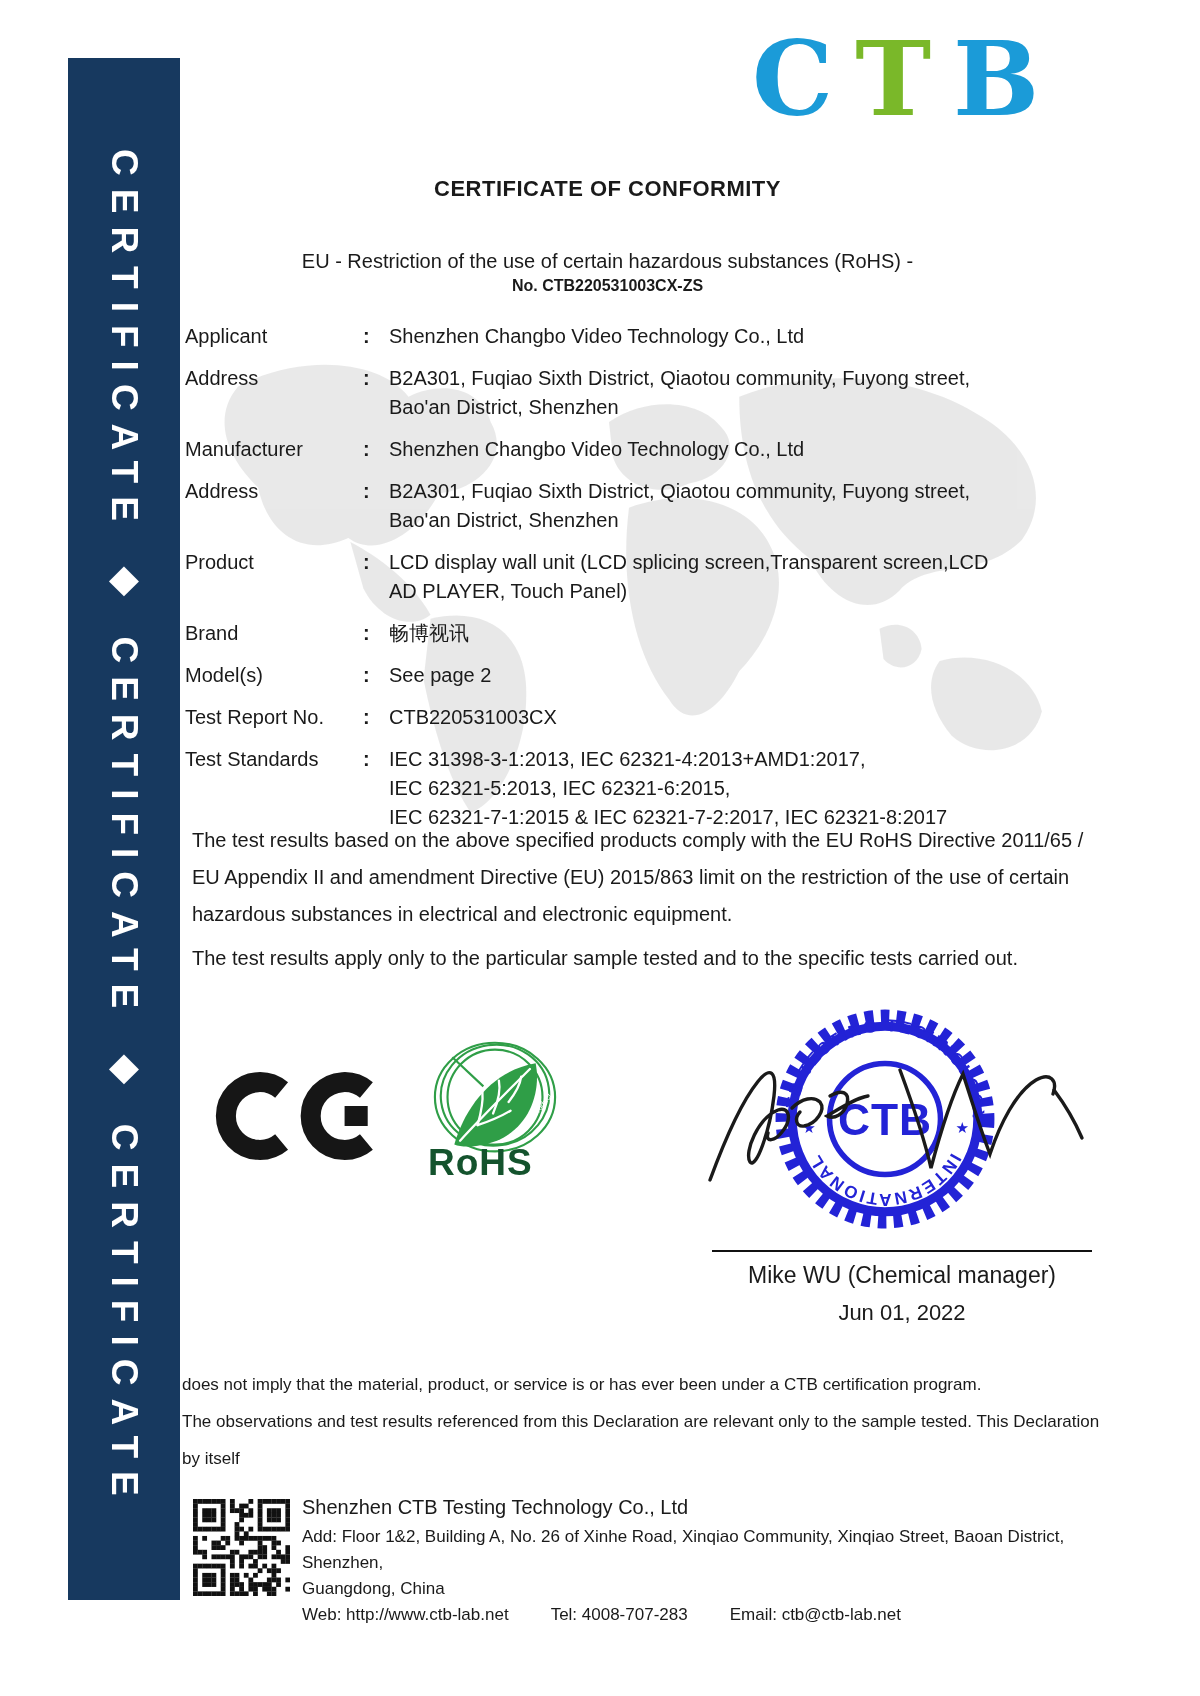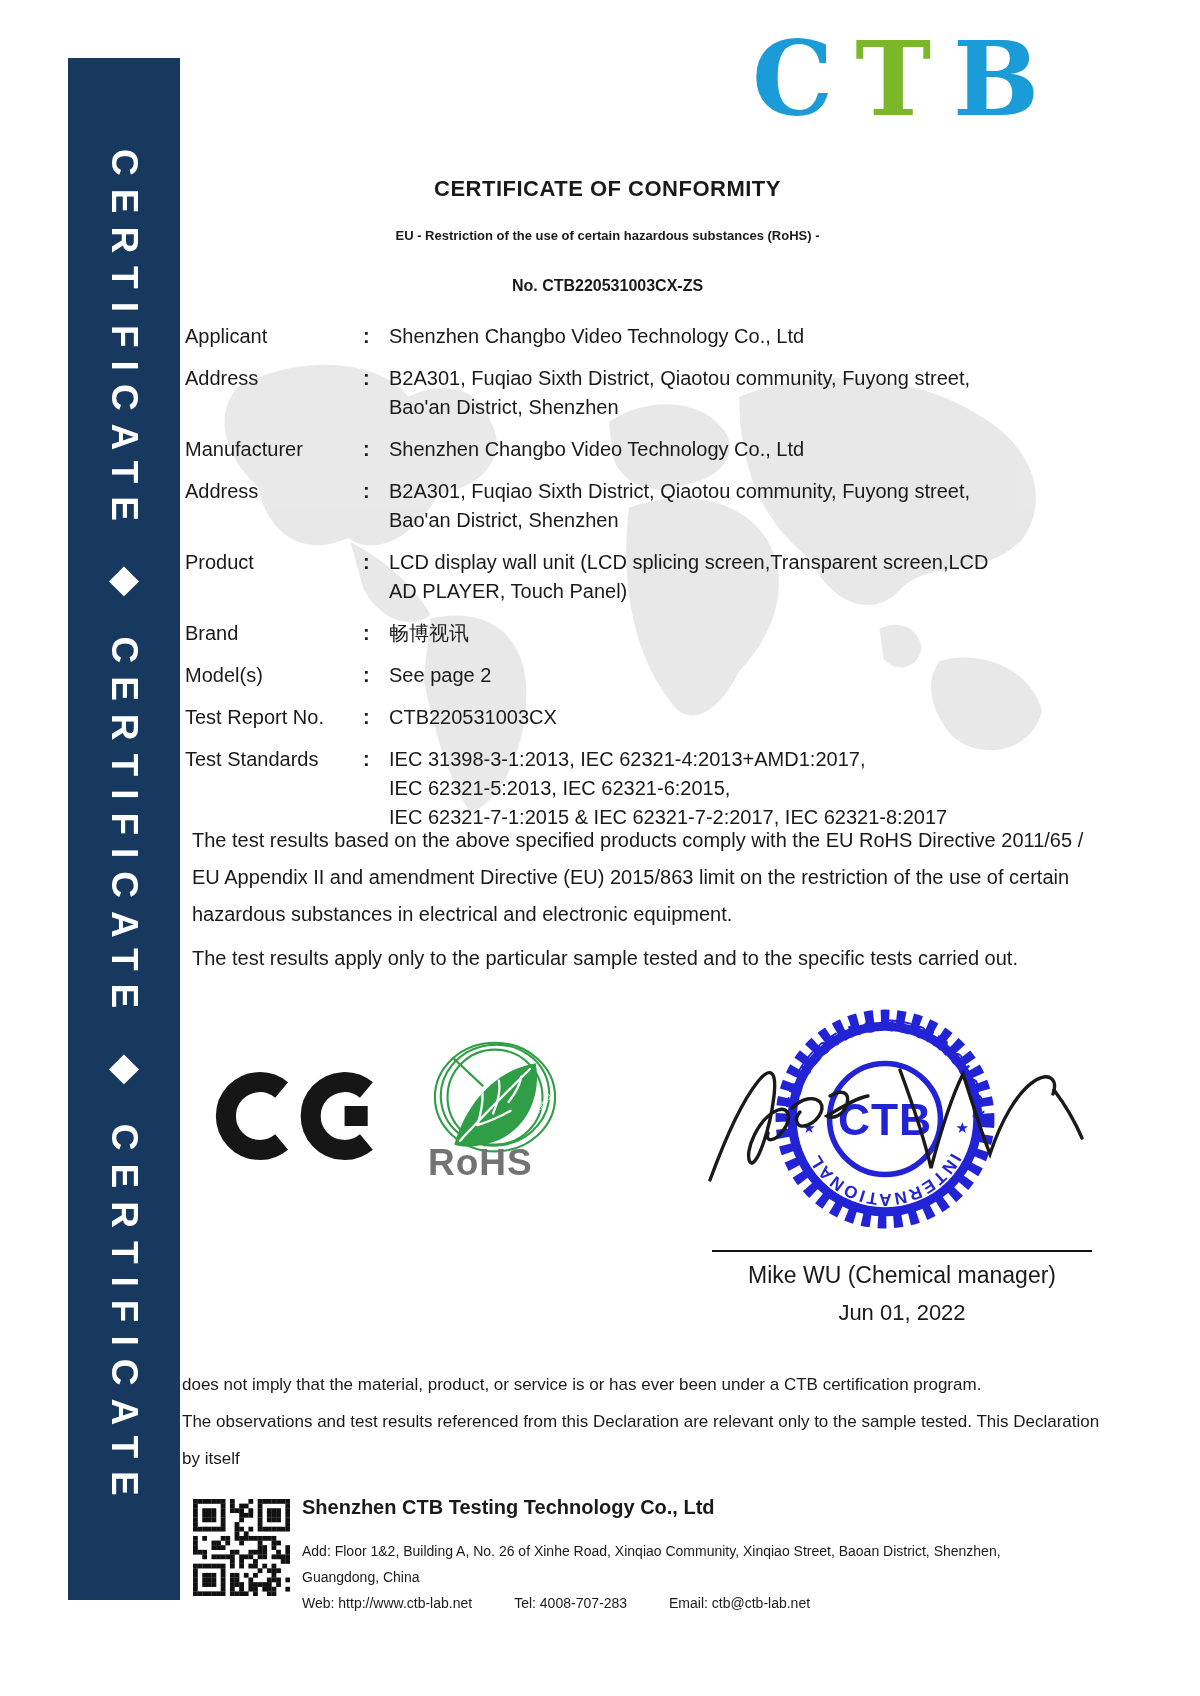--- a/index.html
+++ b/index.html
@@ -21,52 +21,52 @@
   
   .ctb-logo{
     position:absolute;left:752px;top:28px;z-index:2;line-height:1;
     font-family:"DejaVu Serif",serif;font-weight:bold;font-size:102px;letter-spacing:22px;
   }
   .ctb-logo .l-blue{color:#1b9bd8;}
   .ctb-logo .l-green{color:#7ab829;}
   
   .title{position:absolute;left:185px;top:176px;width:845px;text-align:center;
     font-size:22px;font-weight:bold;letter-spacing:.5px;z-index:2;}
-  .sub1{position:absolute;left:185px;top:228px;width:845px;text-align:center;
-    font-size:13px;font-weight:bold;z-index:2;}
+  .sub1{position:absolute;left:185px;top:250px;width:845px;text-align:center;
+    font-size:20px;font-weight:normal;z-index:2;}
   .sub2{position:absolute;left:185px;top:277px;width:845px;text-align:center;
     font-size:16px;font-weight:bold;z-index:2;}
   
   .fields{position:absolute;left:185px;top:322px;width:900px;z-index:2;}
   .row{display:flex;margin-bottom:13px;font-size:20px;line-height:29px;}
   .row .label{width:178px;font-weight:normal;flex:none;}
   .row .colon{width:26px;font-weight:bold;flex:none;}
   .row .value{width:630px;}
   
   .paras{position:absolute;left:182px;top:822px;width:895px;font-size:20px;line-height:37px;z-index:2;margin-left:10px;}
   .paras p{margin:0 0 7px 0;}
   
   .ce{position:absolute;left:212px;top:1052px;width:185px;height:128px;z-index:2;}
   .rohs{position:absolute;left:424px;top:1036px;width:142px;height:126px;z-index:2;}
   .rohs-label{position:absolute;left:428px;top:1142px;width:140px;z-index:3;
-    font-size:37px;font-weight:bold;color:#737373;letter-spacing:1px;}
+    font-size:37px;font-weight:bold;color:#14532d;letter-spacing:1px;}
   
   .seal{position:absolute;left:768px;top:1002px;width:234px;height:234px;z-index:3;}
   .scribble{position:absolute;left:688px;top:1012px;width:424px;height:212px;z-index:4;}
   .sig-line{position:absolute;left:712px;top:1250px;width:380px;border-top:2.5px solid #111;z-index:2;}
   .sig-name{position:absolute;left:700px;top:1262px;width:404px;text-align:center;font-size:23px;z-index:2;}
   .sig-date{position:absolute;left:700px;top:1300px;width:404px;text-align:center;font-size:22px;z-index:2;}
   
   .disclaimer{position:absolute;left:182px;top:1366px;width:935px;font-size:17px;z-index:2;}
   .disclaimer div{height:37px;line-height:37px;}
   
   .qr{position:absolute;left:193px;top:1499px;width:97px;height:97px;z-index:2;}
   .footer-text{position:absolute;left:302px;top:1496px;width:790px;z-index:2;}
-  .footer-company{font-size:20px;font-weight:bold;margin-bottom:19px;}
-  .footer-line{font-size:14px;line-height:26px;}
+  .footer-company{font-size:20px;font-weight:normal;margin-bottom:5px;}
+  .footer-line{font-size:17px;line-height:26px;}
   .footer-contact span{margin-right:42px;margin-top:40px;}
 </style>
 </head>
 <body>
 
 <svg class="map" viewBox="0 0 920 540" preserveAspectRatio="none">
   <g fill="#d7d7d7" opacity="0.55">
     <path d="M60,60 C120,28 200,32 230,70 C262,54 302,60 312,95 C332,130 300,162 260,166 C242,202 200,232 170,210 C120,232 88,200 80,160 C48,130 34,90 60,60 Z"></path>
     <path d="M172,214 C202,230 232,252 252,286 C232,302 200,290 185,260 Z"></path>
     <path d="M252,290 C302,278 342,300 347,352 C352,412 322,472 292,482 C270,450 255,400 245,350 Z"></path>

